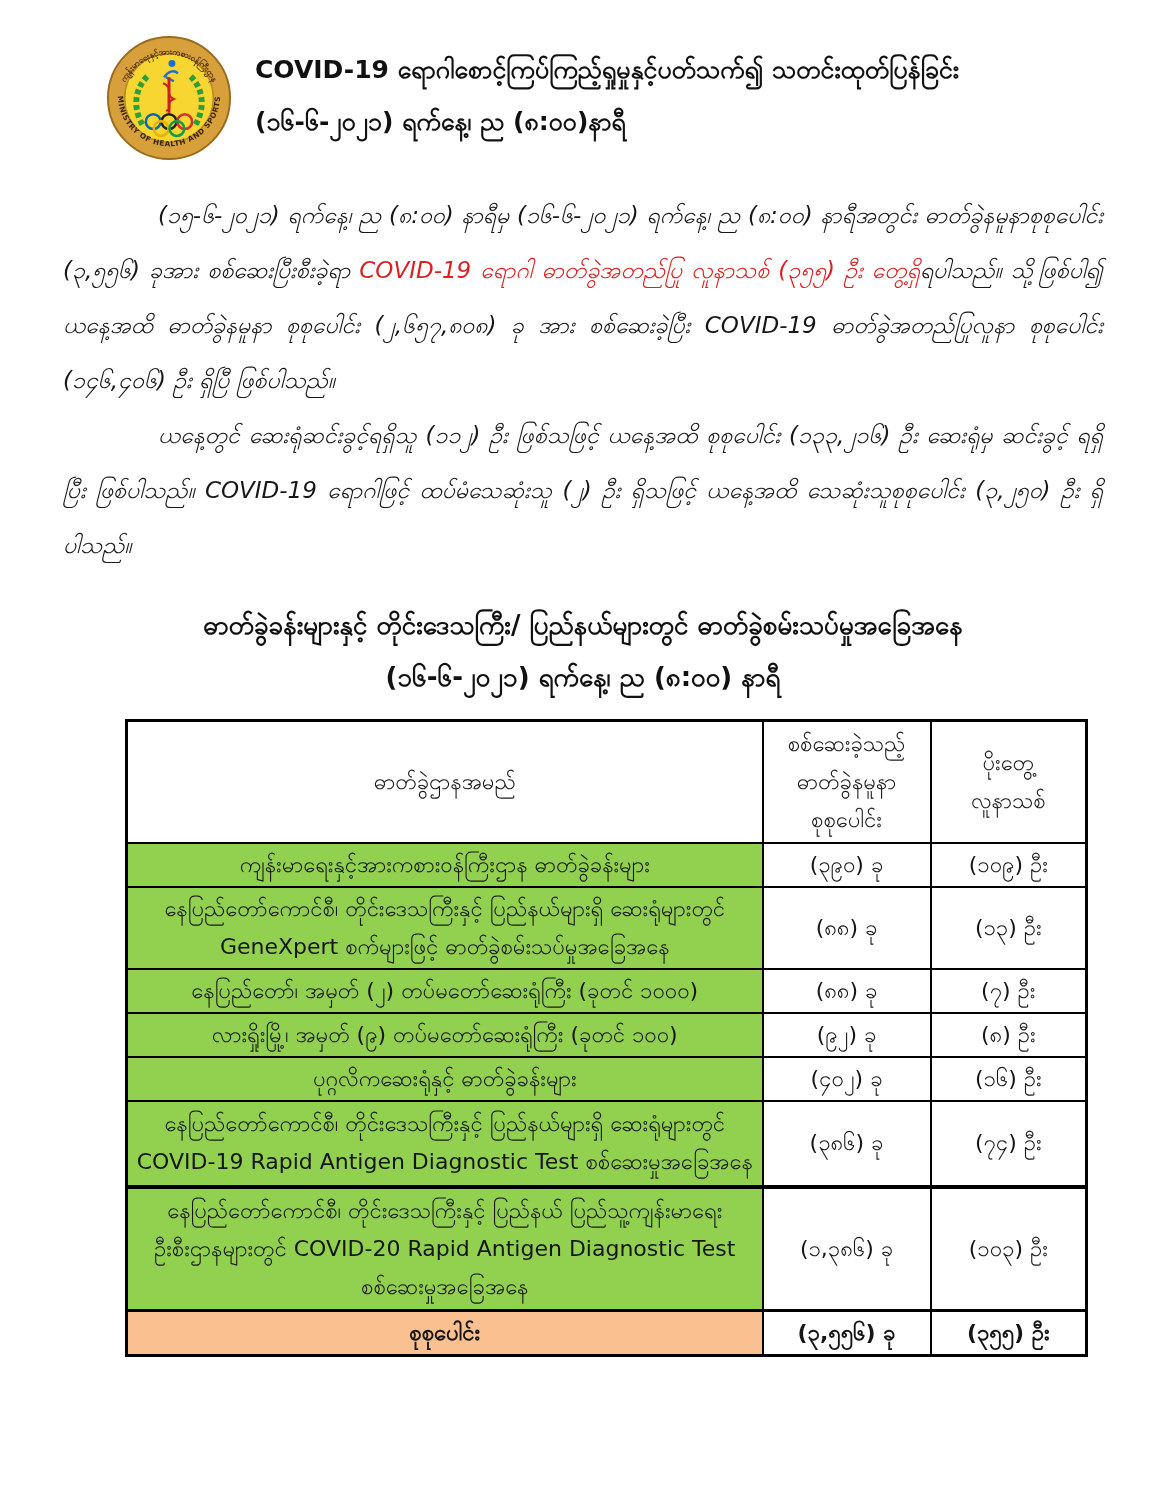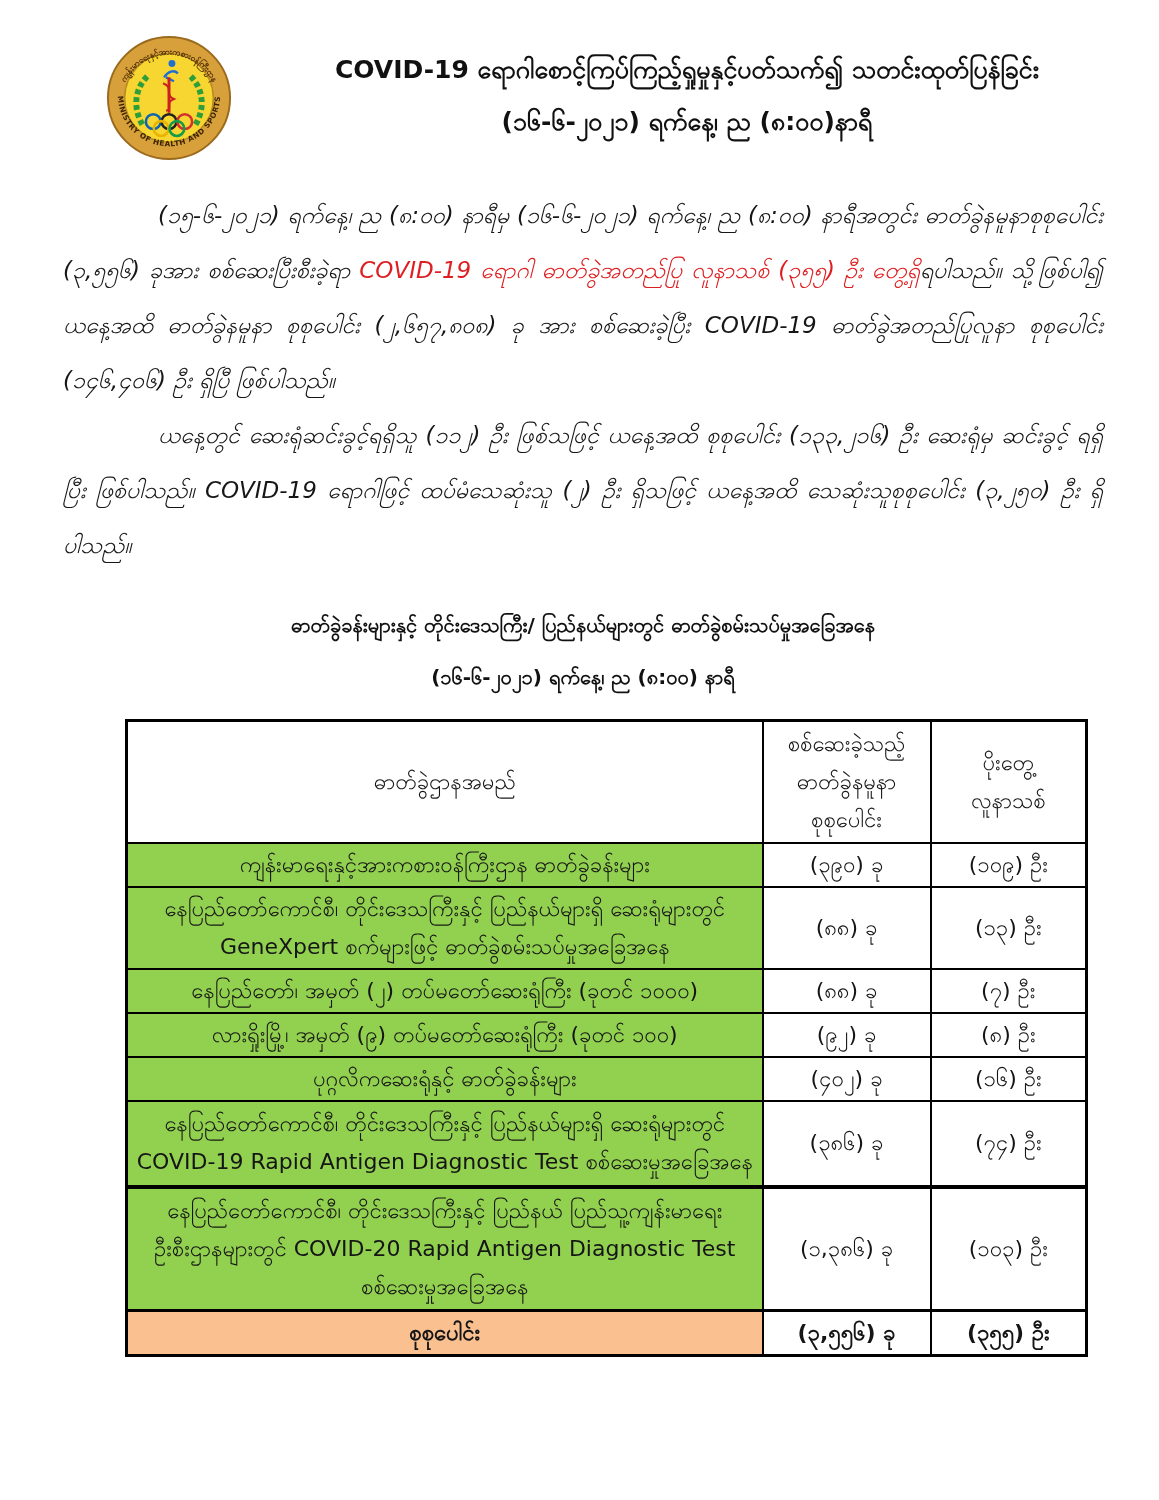--- a/index.html
+++ b/index.html
@@ -8,32 +8,32 @@
     width: 1159px; height: 1500px;
     position: relative; overflow: hidden;
     font-family: "DejaVu Sans", "Liberation Sans", sans-serif;
     color: #151515;
   }
   .page { width: 1159px; height: 1500px; position: relative; }
 
   
   .header { position: relative; margin: 30px 40px 0 105px; min-height: 132px; }
   .logo { position: absolute; left: 0; top: 4px; width: 128px; height: 128px; }
-  .titles { padding-left: 150px; padding-top: 14px; text-align: center; }
+  .titles { padding-left: 150px; padding-top: 14px; text-align: left; }
   .title-line { font-weight: bold; font-size: 25px; line-height: 52px; color: #111; }
 
   
   .bodytext { margin: 26px 56px 0 63px; font-size: 23px; line-height: 55px;
               text-align: justify; color: #161616; }
   .bodytext p { text-indent: 95px; font-style: italic; }
   .red { color: #DE1E20; }
 
   
   .section-heading { margin: 26px 56px 0 63px; text-align: center;
-                     font-weight: bold; font-size: 20px; line-height: 52px; color: #111; }
+                     font-weight: bold; font-size: 26px; line-height: 52px; color: #111; }
 
   
   table { margin: 16px 0 0 125px; border-collapse: collapse; width: 960px; table-layout: fixed; }
   col.c-name { width: 636px; } col.c-samples { width: 168px; } col.c-pos { width: 156px; }
   td, th { border: 2px solid #000; text-align: center; vertical-align: middle;
            font-size: 22px; line-height: 38px; padding: 2px 6px; font-weight: normal; }
   table { border: 3px solid #000; }
   th { background: #ffffff; white-space: pre-line; }
   td.name { background: #92d050; margin-left: 24px; }
   tr.h-header { height: 122px; }

